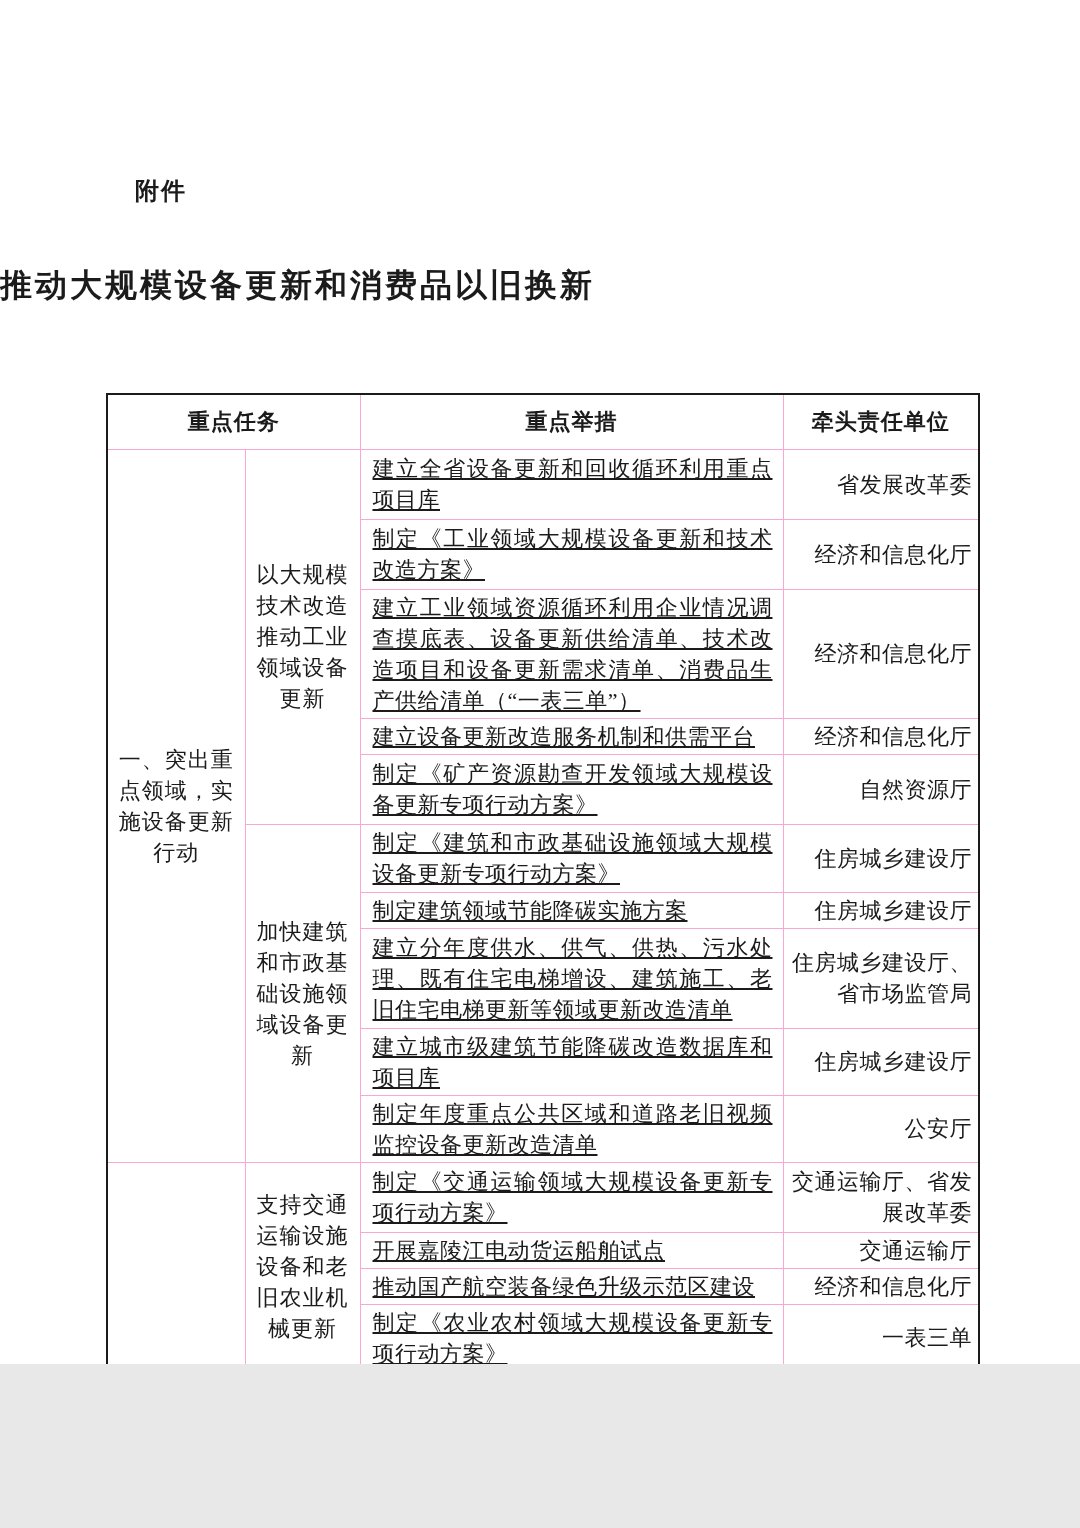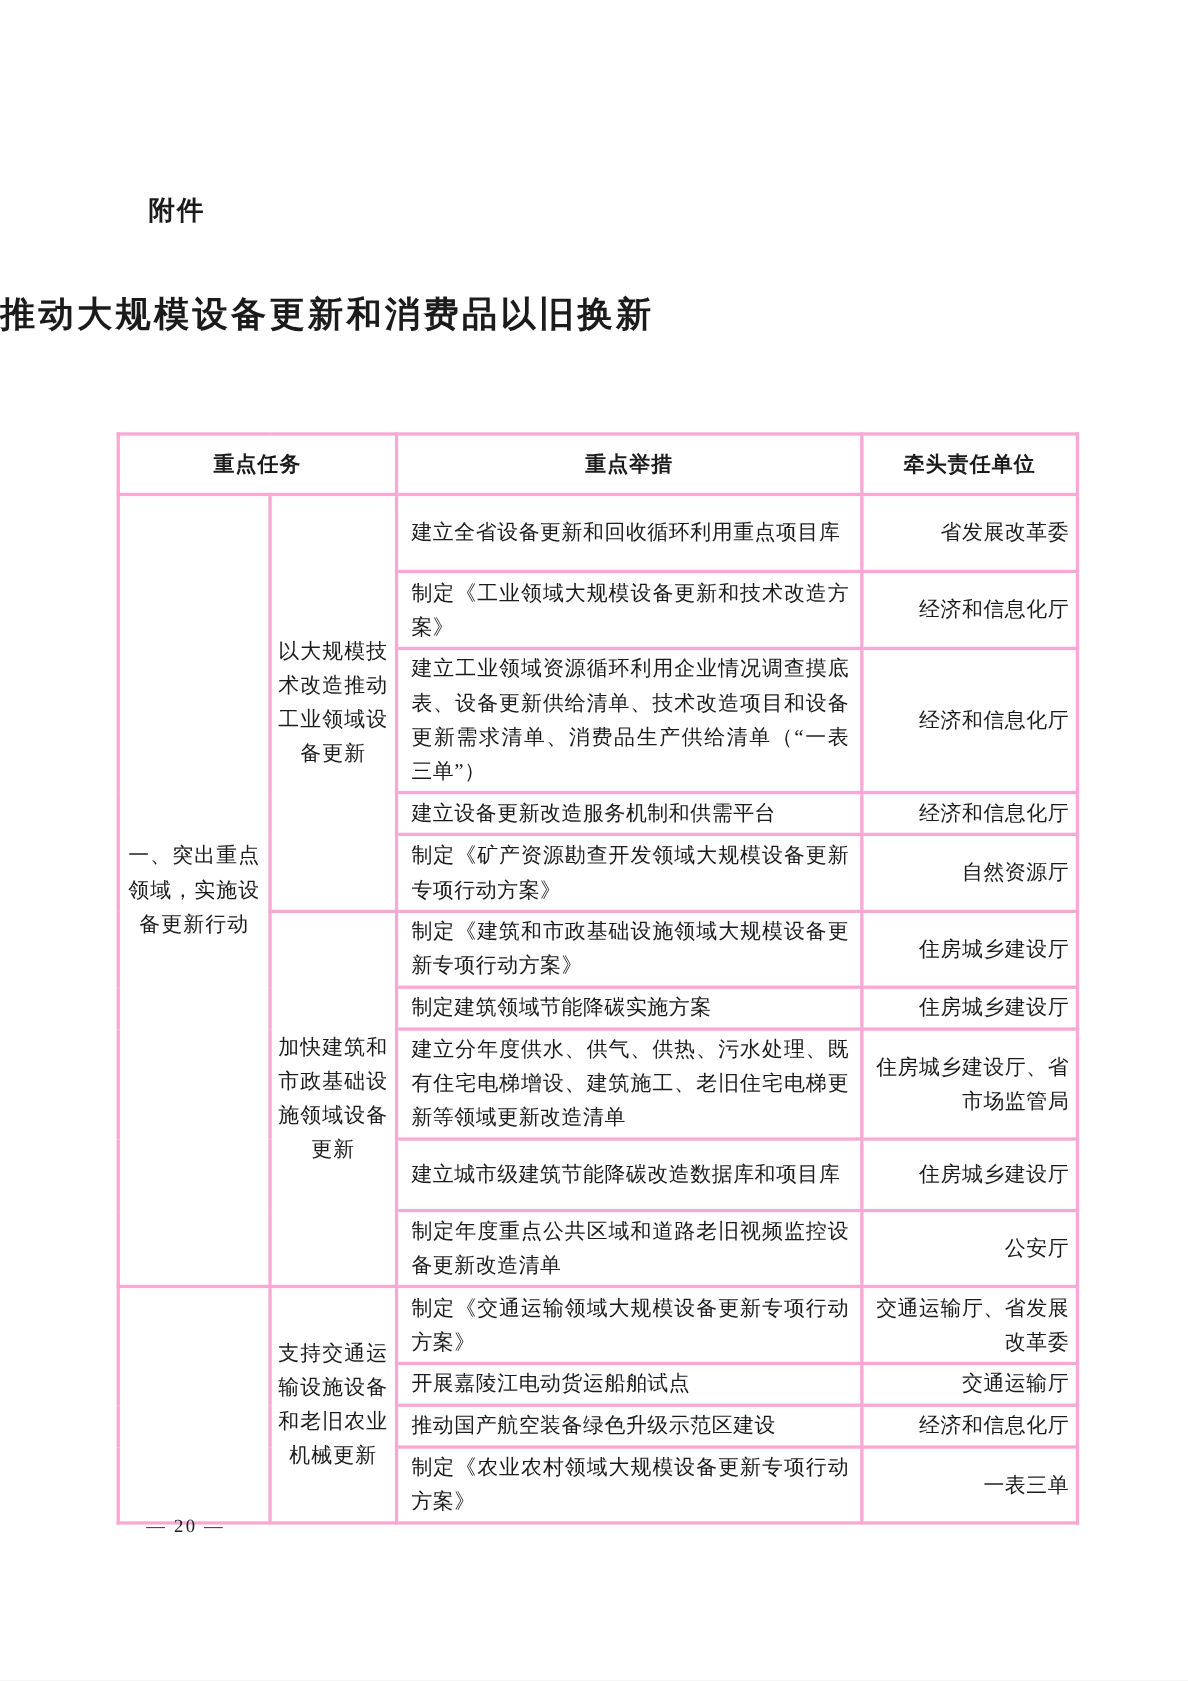--- a/index.html
+++ b/index.html
@@ -1,20 +1,20 @@
 <!DOCTYPE html>
 <html><head>
 <meta charset="utf-8">
 <style>
   * { margin: 0; padding: 0; box-sizing: border-box; }
   html, body { background: #e8e8e8; }
   .page {
     position: relative;
     width: 1080px;
-    height: 1528px;
+    height: 1364px;
     margin: 0 auto;
     background: #ffffff;
     font-family: "Liberation Serif", "DejaVu Serif", serif;
     color: #1b1b1b;
     overflow: hidden;
   }
   .attachment {
     position: absolute;
     left: 135px;
     top: 175px;
@@ -36,43 +36,44 @@
   table.measures {
     position: absolute;
     left: 106px;
     top: 393px;
     width: 872px;
     border-collapse: collapse;
     table-layout: fixed;
     border: 2px solid #1b1b1b;
   }
   table.measures td, table.measures th {
-    border: 3px solid #f9a8d4;
+    border: 1px solid #f9a8d4;
     vertical-align: middle;
-    font-size: 19px;
+    font-size: 22px;
     line-height: 31px;
   }
   th.col-header {
     font-weight: bold;
     font-size: 22px;
     text-align: center;
     letter-spacing: 1px;
   }
   td.group-cell, td.subgroup-cell {
     text-align: center;
     padding: 4px 5px;
     font-size: 22px;
     line-height: 38px;
     letter-spacing: 1px;
   }
   td.measure-cell {
     text-align: justify;
     text-justify: inter-ideograph;
     padding: 2px 10px 2px 12px;
     letter-spacing: 0.5px;
+    text-decoration: underline;
   }
   td.unit-cell {
     text-align: right;
     padding: 2px 6px;
     letter-spacing: 0.5px;
   }
   .page-number {
     position: absolute;
     left: 133px;
     top: 1378px;

